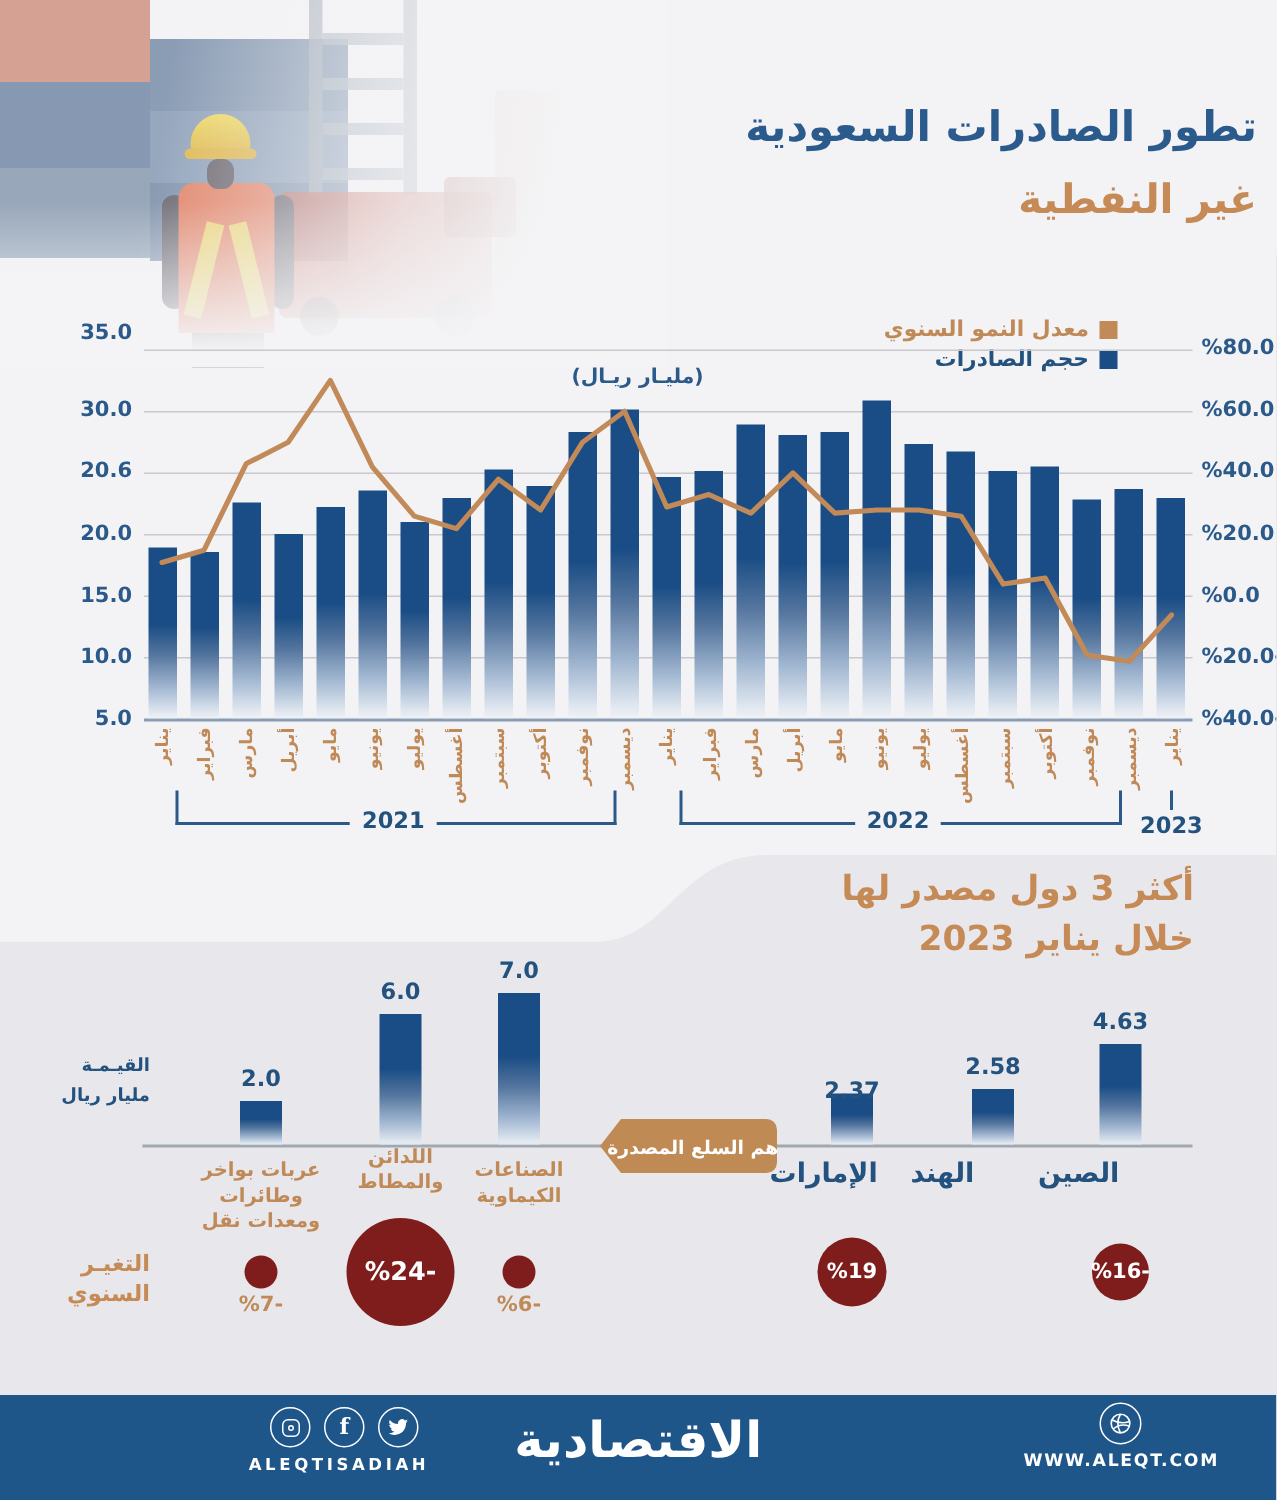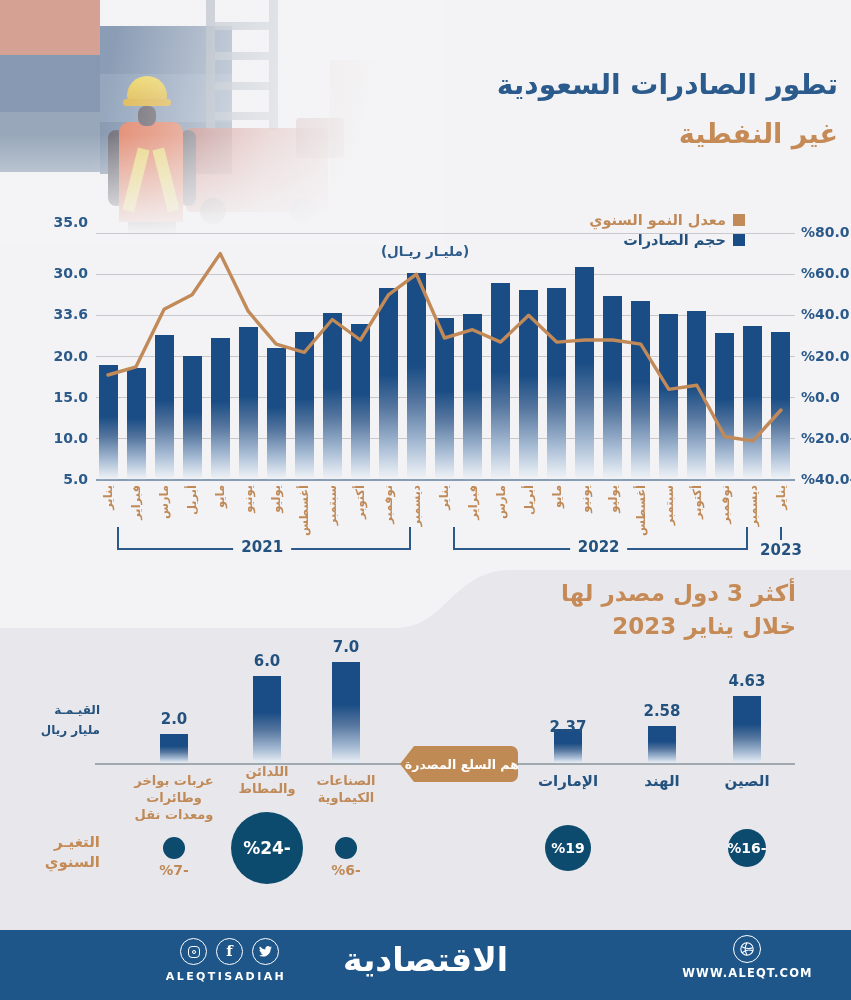--- a/index.html
+++ b/index.html
@@ -58,28 +58,28 @@
 
   
   .mid-panel-svg{left:0;top:565px;z-index:1;}
   #mid-chart{left:0;top:560px;width:851px;height:375px;z-index:2;}
   .mid-title{position:absolute;top:17px;right:55px;text-align:right;font-size:23px;font-weight:bold;color:#c58a55;line-height:33px;direction:rtl;}
   .mbar{position:absolute;width:28px;
     background:linear-gradient(180deg,#1a4d85 0%,#1a4d85 42%,#54759e 62%,#a5bad3 84%,#e2e9f1 98%);}
   .mval{position:absolute;width:70px;transform:translateX(-50%);text-align:center;font-size:15px;font-weight:bold;color:#24527e;direction:ltr;}
   .mbase{position:absolute;height:1.5px;background:#a0a8b0;}
   .clab{position:absolute;width:130px;transform:translateX(-50%);text-align:center;font-size:13px;font-weight:bold;color:#c08a58;line-height:17px;direction:rtl;}
-  .nlab{position:absolute;width:110px;transform:translateX(-50%);text-align:center;font-size:15px;font-weight:bold;color:#24527e;direction:rtl;}
+  .nlab{position:absolute;width:110px;transform:translateX(-50%);text-align:left;font-size:18px;font-weight:bold;color:#24527e;direction:rtl;}
   .side-label-blue{position:absolute;width:75px;text-align:right;font-size:12px;font-weight:bold;color:#24527e;line-height:20px;direction:rtl;}
   .side-label-orange{position:absolute;width:75px;text-align:right;font-size:15px;font-weight:bold;color:#c58a55;line-height:20px;direction:rtl;}
   .ribbon{position:absolute;left:400px;top:186px;width:118px;height:36px;background:#c08a54;border-radius:7px;
     clip-path:polygon(0 50%,14px 0,100% 0,100% 100%,14px 100%);
     display:flex;align-items:center;justify-content:center;padding-left:10px;box-sizing:border-box;
     color:#fff;font-size:12.5px;font-weight:bold;direction:rtl;white-space:nowrap;}
-  .bubble{position:absolute;border-radius:50%;background:#0c4a6e;display:flex;align-items:center;justify-content:center;
+  .bubble{position:absolute;border-radius:50%;background:#7f1d1d;display:flex;align-items:center;justify-content:center;
     color:#fff;font-weight:bold;direction:ltr;}
   .bubble-out-label{position:absolute;transform:translateX(-50%);text-align:center;font-size:14px;font-weight:bold;color:#c08a58;direction:ltr;}
 
   
   .footer{left:0;top:930px;width:851px;height:70px;background:#1f568a;z-index:3;}
   .social{position:absolute;left:180px;top:8px;display:flex;gap:9px;}
   .social-circle{width:27px;height:27px;border:1.6px solid #fff;border-radius:50%;display:flex;align-items:center;justify-content:center;box-sizing:border-box;}
   .ig-glyph{width:12px;height:12px;border:1.5px solid #fff;border-radius:4px;position:relative;box-sizing:border-box;}
   .ig-glyph::after{content:"";position:absolute;left:3px;top:3px;width:4px;height:4px;border:1.2px solid #fff;border-radius:50%;box-sizing:border-box;}
   .fb-glyph{color:#fff;font-size:15px;font-weight:bold;font-family:"DejaVu Serif",serif;line-height:1;}
@@ -130,21 +130,21 @@
       </div>
     </div>
     <div class="annotation">(مليـار ريـال)</div>
   <div class="gridline" style="left: 96px; top: 232.5px; width: 699px;"></div>
       <div class="ytickL" style="left: 28px; top: 214px;">35.0</div>
       <div class="ytickR" style="left: 801px; top: 224px;">%80.0</div>
       <div class="gridline" style="left: 96px; top: 273.667px; width: 699px;"></div>
       <div class="ytickL" style="left: 28px; top: 265.167px;">30.0</div>
       <div class="ytickR" style="left: 801px; top: 265.167px;">%60.0</div>
       <div class="gridline" style="left: 96px; top: 314.833px; width: 699px;"></div>
-      <div class="ytickL" style="left: 28px; top: 306.333px;">33.6</div>
+      <div class="ytickL" style="left: 28px; top: 306.333px;">20.6</div>
       <div class="ytickR" style="left: 801px; top: 306.333px;">%40.0</div>
       <div class="gridline" style="left: 96px; top: 356px; width: 699px;"></div>
       <div class="ytickL" style="left: 28px; top: 347.5px;">20.0</div>
       <div class="ytickR" style="left: 801px; top: 347.5px;">%20.0</div>
       <div class="gridline" style="left: 96px; top: 397.167px; width: 699px;"></div>
       <div class="ytickL" style="left: 28px; top: 388.667px;">15.0</div>
       <div class="ytickR" style="left: 801px; top: 388.667px;">%0.0</div>
       <div class="gridline" style="left: 96px; top: 438.333px; width: 699px;"></div>
       <div class="ytickL" style="left: 28px; top: 429.833px;">10.0</div>
       <div class="ytickR" style="left: 801px; top: 429.833px;">%20.0-</div>

